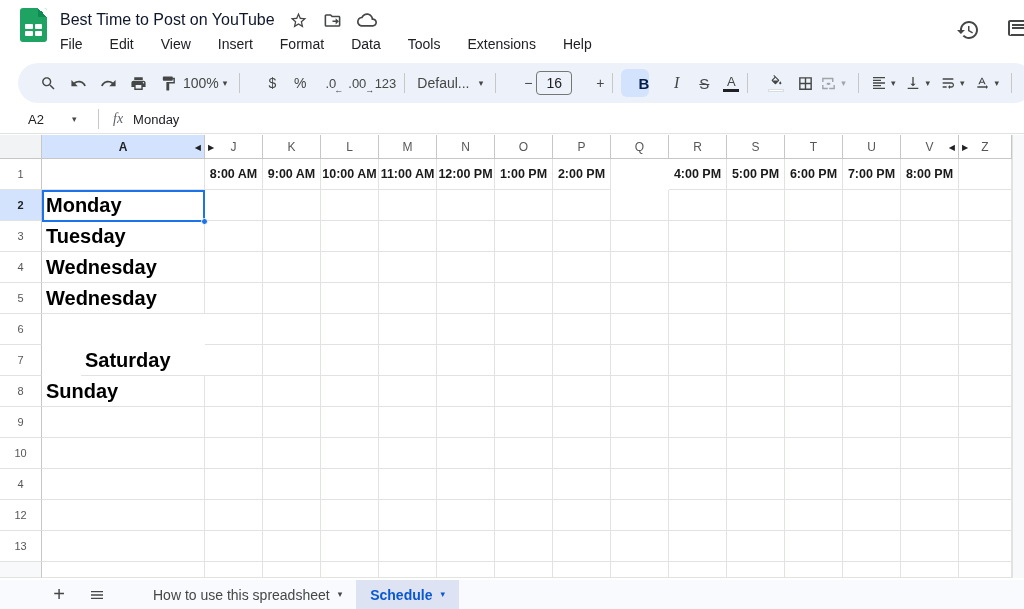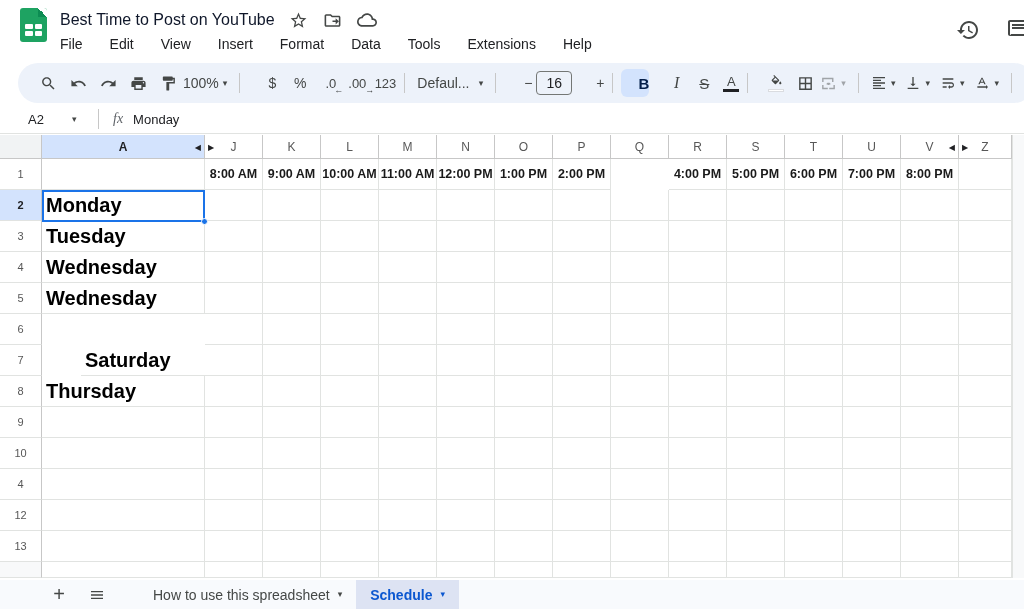--- a/index.html
+++ b/index.html
@@ -415,21 +415,21 @@
     <div class="cell" style="left: 495px; top: 210px; width: 58px; height: 31px;"></div>
     <div class="cell" style="left: 553px; top: 210px; width: 58px; height: 31px;"></div>
     <div class="cell" style="left: 611px; top: 210px; width: 58px; height: 31px;"></div>
     <div class="cell" style="left: 669px; top: 210px; width: 58px; height: 31px;"></div>
     <div class="cell" style="left: 727px; top: 210px; width: 58px; height: 31px;"></div>
     <div class="cell" style="left: 785px; top: 210px; width: 58px; height: 31px;"></div>
     <div class="cell" style="left: 843px; top: 210px; width: 58px; height: 31px;"></div>
     <div class="cell" style="left: 901px; top: 210px; width: 58px; height: 31px;"></div>
     <div class="cell" style="left: 959px; top: 210px; width: 53px; height: 31px;"></div>
     <div class="rowhdr" style="top: 241px; height: 31px;">8</div>
-    <div class="cell d" style="left: 42px; top: 241px; width: 163px; height: 31px;">Thursday</div>
+    <div class="cell d" style="left: 42px; top: 241px; width: 163px; height: 31px;">Sunday</div>
     <div class="cell" style="left: 205px; top: 241px; width: 58px; height: 31px;"></div>
     <div class="cell" style="left: 263px; top: 241px; width: 58px; height: 31px;"></div>
     <div class="cell" style="left: 321px; top: 241px; width: 58px; height: 31px;"></div>
     <div class="cell" style="left: 379px; top: 241px; width: 58px; height: 31px;"></div>
     <div class="cell" style="left: 437px; top: 241px; width: 58px; height: 31px;"></div>
     <div class="cell" style="left: 495px; top: 241px; width: 58px; height: 31px;"></div>
     <div class="cell" style="left: 553px; top: 241px; width: 58px; height: 31px;"></div>
     <div class="cell" style="left: 611px; top: 241px; width: 58px; height: 31px;"></div>
     <div class="cell" style="left: 669px; top: 241px; width: 58px; height: 31px;"></div>
     <div class="cell" style="left: 727px; top: 241px; width: 58px; height: 31px;"></div>

